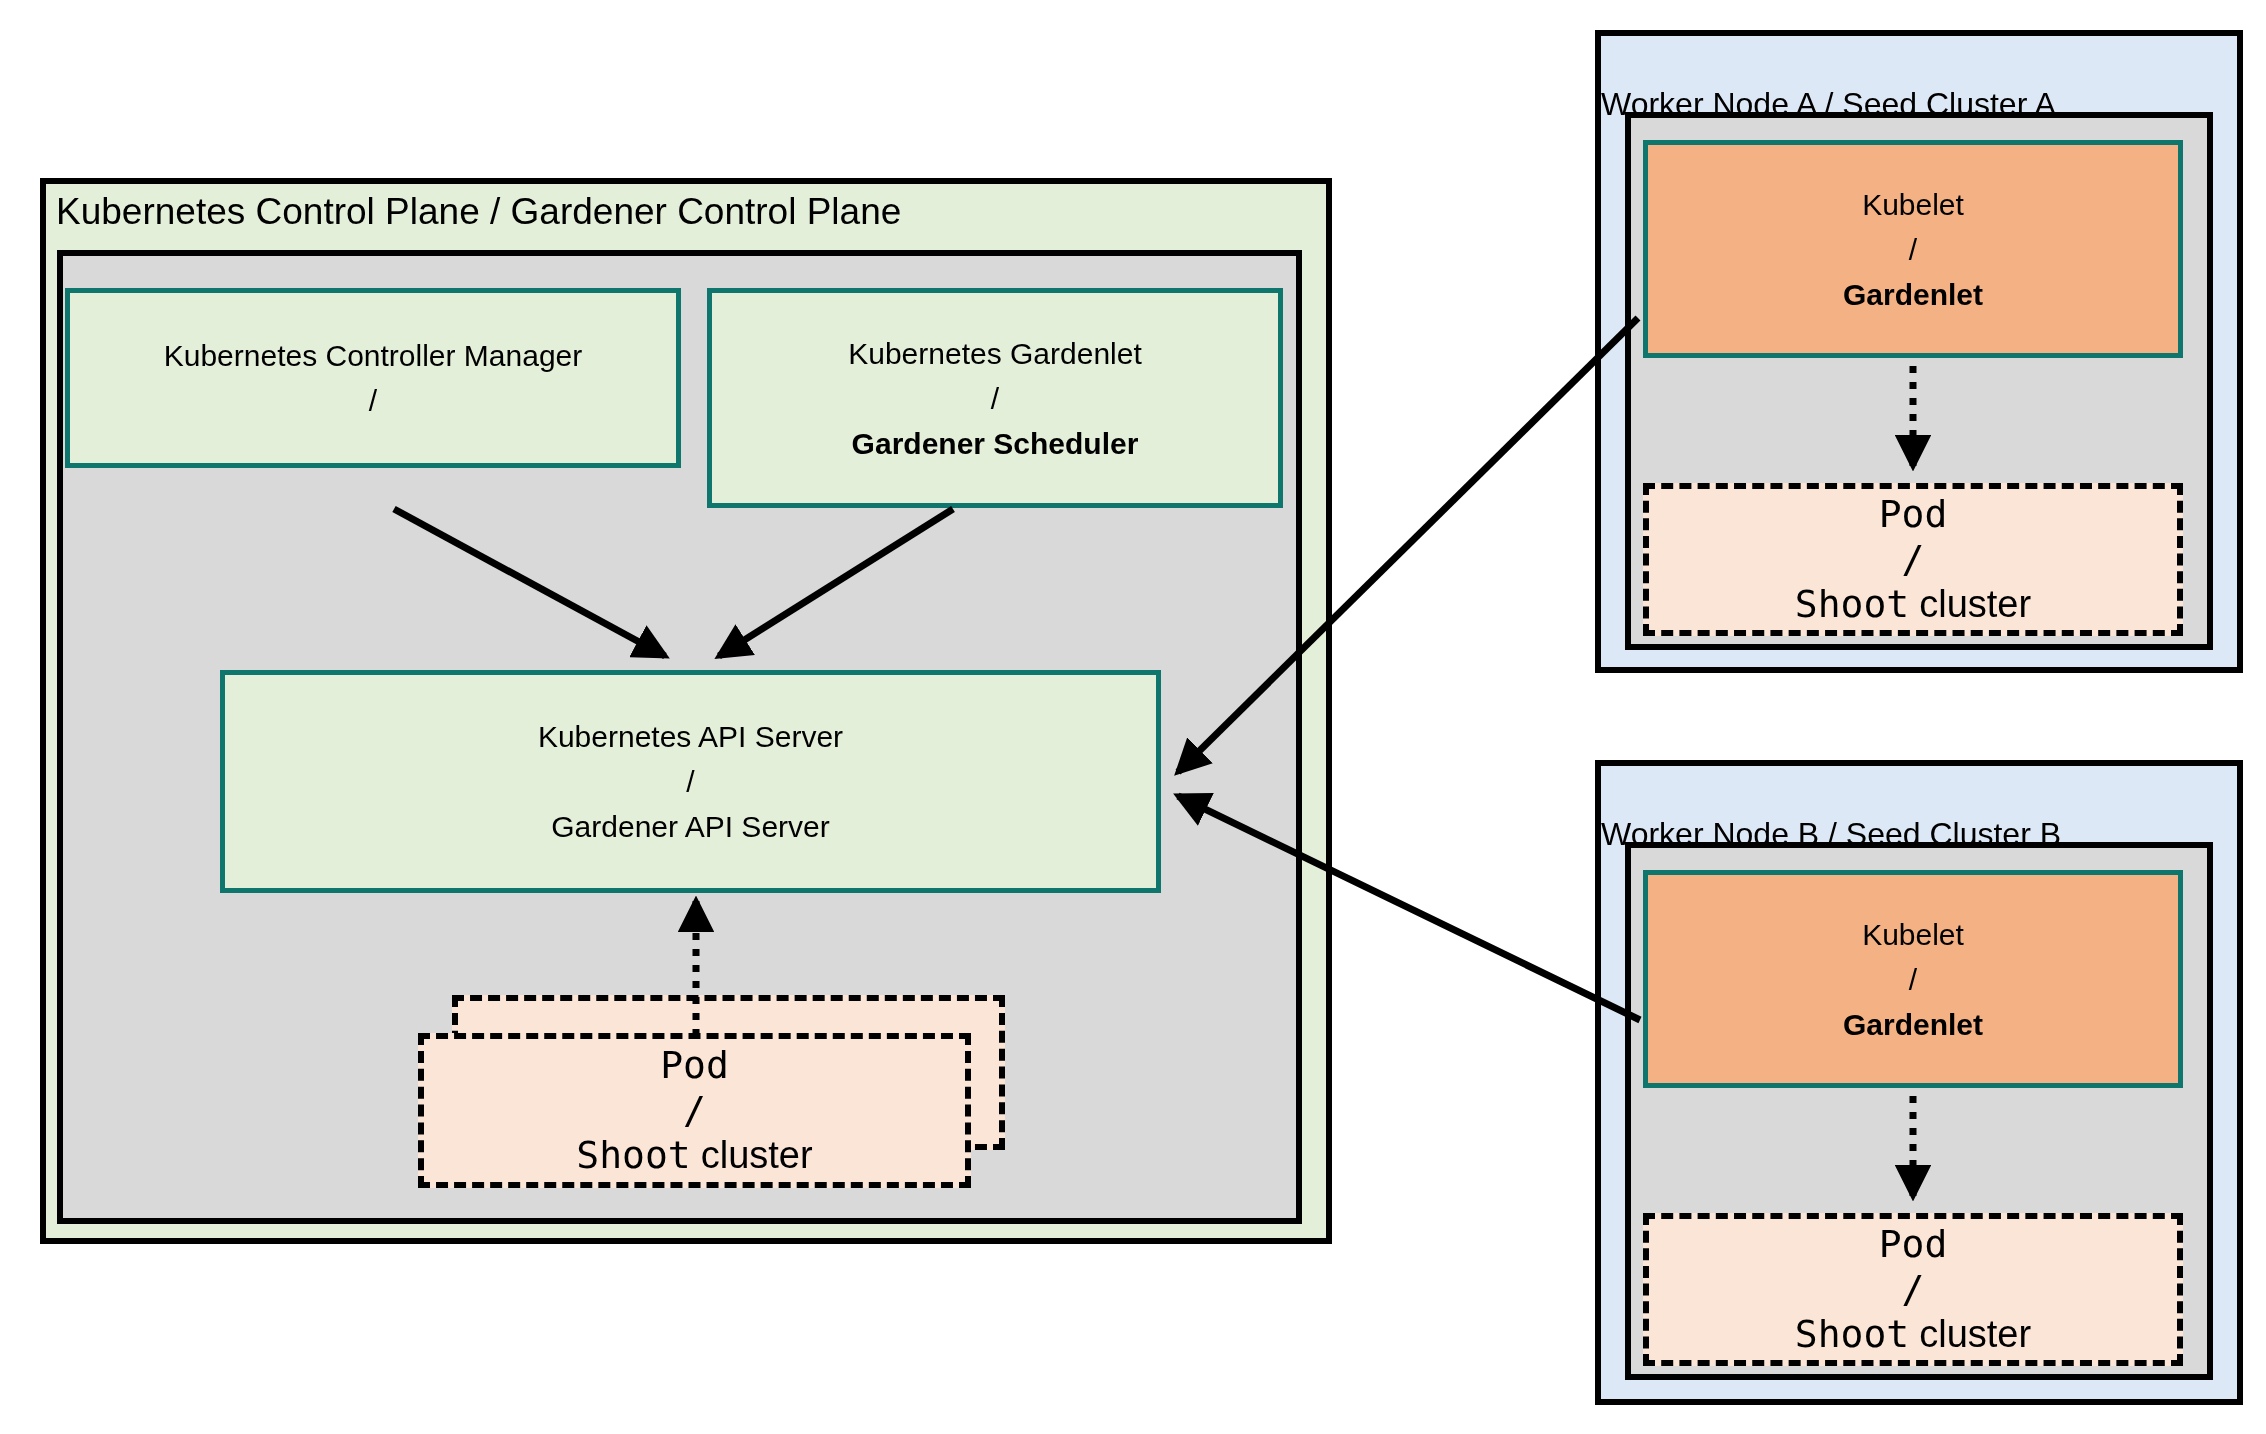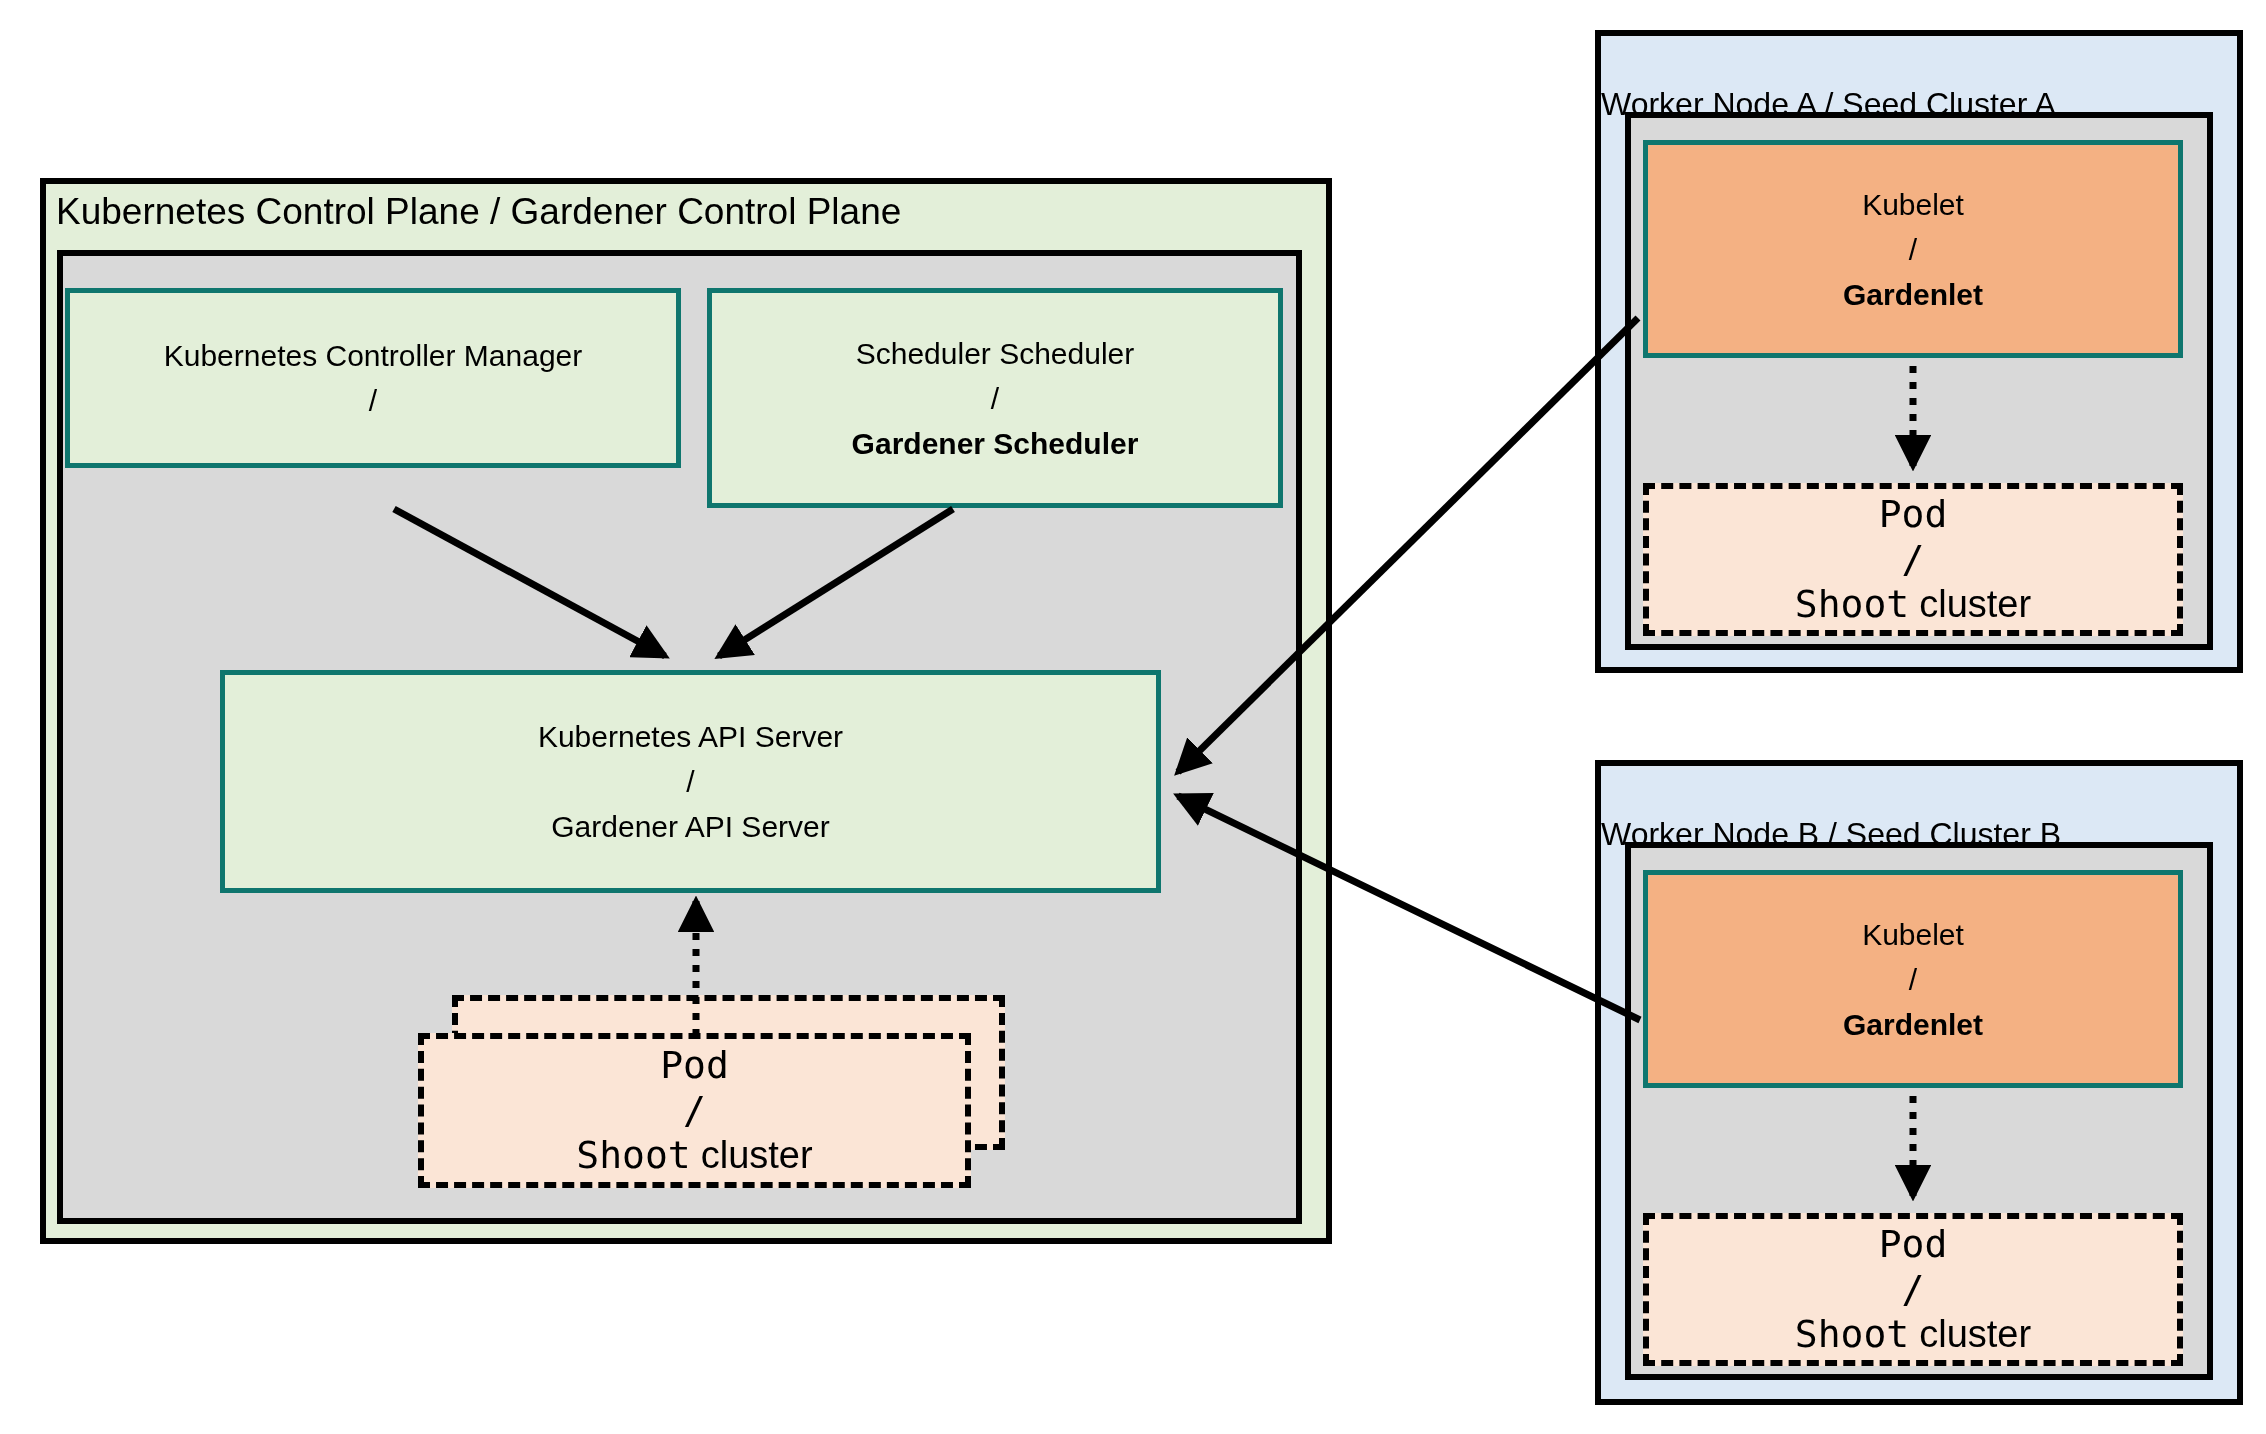--- a/index.html
+++ b/index.html
@@ -48,21 +48,21 @@
 
   <div class="box b-solid5 fill-green" style="left:65px;top:288px;width:616px;height:180px;">
     <div class="label3">
       <div>Kubernetes Controller Manager</div>
       <div>/</div>
     </div>
   </div>
 
   <div class="box b-solid5 fill-green" style="left:707px;top:288px;width:576px;height:220px;">
     <div class="label3">
-      <div>Scheduler Scheduler</div>
+      <div>Kubernetes Gardenlet</div>
       <div>/</div>
       <div class="bold">Gardener Scheduler</div>
     </div>
   </div>
 
   <div class="box b-solid5 fill-green" style="left:220px;top:670px;width:941px;height:223px;text-decoration:underline;">
     <div class="label3">
       <div>Kubernetes API Server</div>
       <div>/</div>
       <div>Gardener API Server</div>

